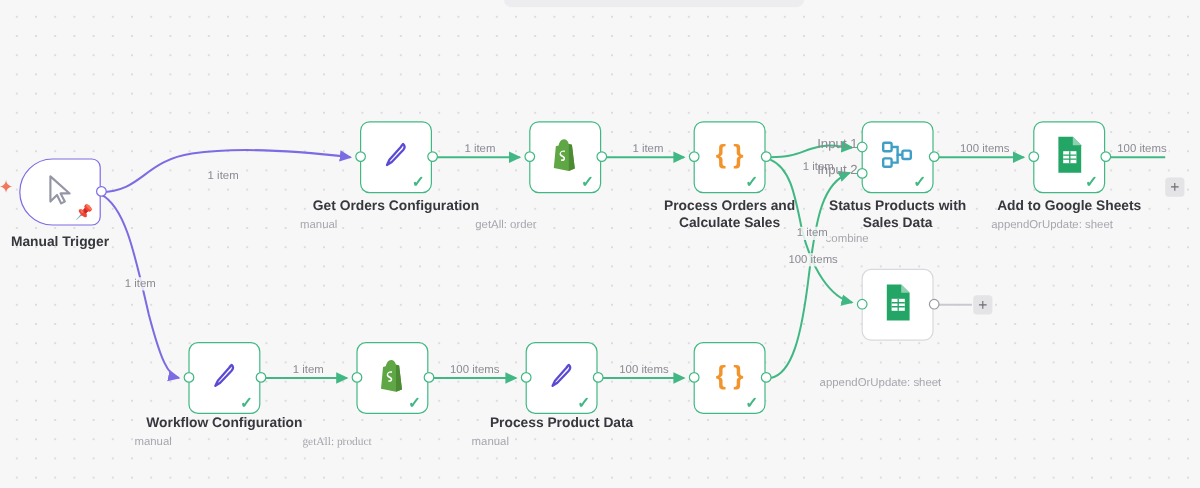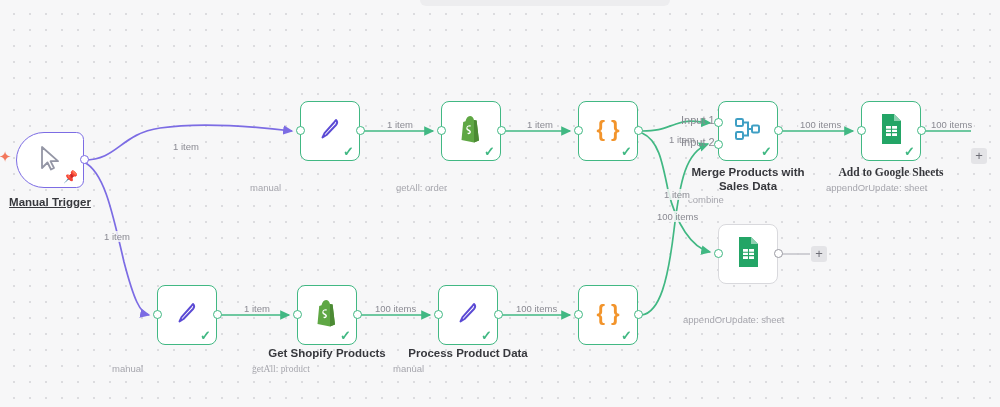--- a/index.html
+++ b/index.html
@@ -185,32 +185,33 @@
 
   <div class="node trigger" style="left:16px;top:132px;width:68px;height:56px;">
     <span class="glyph">
       <svg width="26" height="28" viewBox="0 0 26 28">
           <path d="M5,3 L5,24 L10.5,18.5 L14,25.5 L17,24 L13.5,17.2 L21,17.2 Z" fill="none" stroke="#9496a5" stroke-width="1.8" stroke-linejoin="round"></path>
         </svg>
     </span>
     <span class="pin">📌</span>
   </div>
   <div class="port purple" style="left:80px;top:155px;"></div>
-  <div class="caption" style="left:0px;top:196px;width:100px;text-decoration:underline;">Manual Trigger</div>
+  <div class="caption" style="left:0px;top:196px;width:100px;">Manual Trigger</div>
 
   <div class="node" style="left:300px;top:101px;">
     <span class="glyph">
       <svg width="26" height="28" viewBox="0 0 26 28">
           <path d="M19,5 C20.6,6.6 20.6,8.2 19,10 L9.5,20 L5.5,22.5 L7.5,18.2 L17,7.5 C18,6.2 18.6,5 19,5 Z" fill="none" stroke="#5b4ad4" stroke-width="1.9" stroke-linejoin="round"></path>
         </svg>
     </span>
     <span class="check">✓</span>
   </div>
   <div class="port green" style="left:296px;top:126px;"></div>
   <div class="port green" style="left:356px;top:126px;"></div>
+  <div class="caption" style="left:250px;top:166px;width:160px;">Get Orders Configuration</div>
   <div class="subcaption" style="left:250px;top:182px;width:160px;">manual</div>
 
   <div class="node" style="left:441px;top:101px;">
     <span class="glyph">
       <svg width="28" height="30" viewBox="0 0 28 30">
         <path d="M13,2 C10.6,2 9.2,4.4 8.5,7.2 L6.2,7.9 L4.5,26 L17,28.5 L22,26.5 L19.6,6.6 L17,6 C16.3,3.6 15,2 13,2 Z" fill="#5fa744"></path>
         <path d="M17,6 L19.6,6.6 L22,26.5 L17,28.5 Z" fill="#4c8a34"></path>
         <path d="M13.4,12.8 C12,12.2 10.6,12.6 10.4,13.8 C10.2,15.4 13.8,15.6 13.9,17.8 C14,19.6 12.3,20.6 10.5,20.1 L10.8,18.6 C11.8,19 12.6,18.8 12.6,18.1 C12.6,16.9 9.2,16.6 9.3,14.4 C9.4,12.4 11.2,11 13.8,11.4 Z" fill="#ffffff"></path>
       </svg>
     </span>
@@ -223,80 +224,81 @@
   <div class="node" style="left:578px;top:101px;">
     <span class="glyph">
       <svg width="30" height="28" viewBox="0 0 30 28">
           <text x="15" y="21" text-anchor="middle" font-family="Liberation Sans, sans-serif" font-size="22" font-weight="bold" fill="#f2942b">{ }</text>
         </svg>
     </span>
     <span class="check">✓</span>
   </div>
   <div class="port green" style="left:574px;top:126px;"></div>
   <div class="port green" style="left:634px;top:126px;"></div>
+  <div class="caption" style="left:548px;top:166px;width:120px;">Process Orders and Calculate Sales</div>
 
   <div class="node" style="left:718px;top:101px;">
     <span class="glyph">
       <svg width="30" height="30" viewBox="0 0 30 30">
         <rect x="3" y="5" width="7" height="7" rx="1.3" fill="none" stroke="#3f9fc4" stroke-width="2"></rect>
         <rect x="3" y="18" width="7" height="7" rx="1.3" fill="none" stroke="#3f9fc4" stroke-width="2"></rect>
         <rect x="19" y="11.5" width="7" height="7" rx="1.3" fill="none" stroke="#3f9fc4" stroke-width="2"></rect>
         <path d="M10,8.5 L15,8.5 L15,15 L19,15" fill="none" stroke="#3f9fc4" stroke-width="2"></path>
         <path d="M10,21.5 L15,21.5 L15,15" fill="none" stroke="#3f9fc4" stroke-width="2"></path>
       </svg>
     </span>
     <span class="check">✓</span>
   </div>
   <div class="port green" style="left:714px;top:118px;"></div>
   <div class="port green" style="left:714px;top:140px;"></div>
   <div class="port green" style="left:774px;top:126px;"></div>
-  <div class="caption" style="left:688px;top:166px;width:120px;">Merge Products with Sales Data</div>
+  <div class="caption" style="left:688px;top:166px;width:120px;">Status Products with Sales Data</div>
   <div class="subcaption" style="left:688px;top:194px;width:120px;">combine</div>
 
   <div class="node" style="left:861px;top:101px;">
     <span class="glyph">
       <svg width="26" height="32" viewBox="0 0 26 32">
         <path d="M4,1 L16,1 L23,8 L23,31 L4,31 Z" fill="#23a566"></path>
         <path d="M16,1 L23,8 L16,8 Z" fill="#8ed1b1"></path>
         <rect x="8" y="13" width="11" height="10" fill="#ffffff"></rect>
         <path d="M8,16.3 L19,16.3 M8,19.6 L19,19.6 M13.5,13 L13.5,23" stroke="#23a566" stroke-width="1.1"></path>
       </svg>
     </span>
     <span class="check">✓</span>
   </div>
   <div class="port green" style="left:857px;top:126px;"></div>
   <div class="port green" style="left:917px;top:126px;"></div>
-  <div class="caption" style="left:826px;top:166px;width:130px;font-family:Liberation Serif, serif;">Add to Google Sheets</div>
+  <div class="caption" style="left:826px;top:166px;width:130px;">Add to Google Sheets</div>
   <div class="subcaption" style="left:826px;top:182px;width:130px;">appendOrUpdate: sheet</div>
 
   <div class="node" style="left:157px;top:285px;">
     <span class="glyph">
       <svg width="26" height="28" viewBox="0 0 26 28">
           <path d="M19,5 C20.6,6.6 20.6,8.2 19,10 L9.5,20 L5.5,22.5 L7.5,18.2 L17,7.5 C18,6.2 18.6,5 19,5 Z" fill="none" stroke="#5b4ad4" stroke-width="1.9" stroke-linejoin="round"></path>
         </svg>
     </span>
     <span class="check">✓</span>
   </div>
   <div class="port green" style="left:153px;top:310px;"></div>
   <div class="port green" style="left:213px;top:310px;"></div>
+  <div class="caption" style="left:112px;top:347px;width:150px;">Workflow Configuration</div>
   <div class="subcaption" style="left:112px;top:363px;width:150px;">manual</div>
 
   <div class="node" style="left:297px;top:285px;">
     <span class="glyph">
       <svg width="28" height="30" viewBox="0 0 28 30">
         <path d="M13,2 C10.6,2 9.2,4.4 8.5,7.2 L6.2,7.9 L4.5,26 L17,28.5 L22,26.5 L19.6,6.6 L17,6 C16.3,3.6 15,2 13,2 Z" fill="#5fa744"></path>
         <path d="M17,6 L19.6,6.6 L22,26.5 L17,28.5 Z" fill="#4c8a34"></path>
         <path d="M13.4,12.8 C12,12.2 10.6,12.6 10.4,13.8 C10.2,15.4 13.8,15.6 13.9,17.8 C14,19.6 12.3,20.6 10.5,20.1 L10.8,18.6 C11.8,19 12.6,18.8 12.6,18.1 C12.6,16.9 9.2,16.6 9.3,14.4 C9.4,12.4 11.2,11 13.8,11.4 Z" fill="#ffffff"></path>
       </svg>
     </span>
     <span class="check">✓</span>
   </div>
   <div class="port green" style="left:293px;top:310px;"></div>
   <div class="port green" style="left:353px;top:310px;"></div>
-  <div class="caption" style="left:252px;top:347px;width:150px;">Get Shopify Products</div>
   <div class="subcaption" style="left:252px;top:363px;width:150px;font-family:Liberation Serif, serif;">getAll: product</div>
 
   <div class="node" style="left:438px;top:285px;">
     <span class="glyph">
       <svg width="26" height="28" viewBox="0 0 26 28">
           <path d="M19,5 C20.6,6.6 20.6,8.2 19,10 L9.5,20 L5.5,22.5 L7.5,18.2 L17,7.5 C18,6.2 18.6,5 19,5 Z" fill="none" stroke="#5b4ad4" stroke-width="1.9" stroke-linejoin="round"></path>
         </svg>
     </span>
     <span class="check">✓</span>
   </div>

